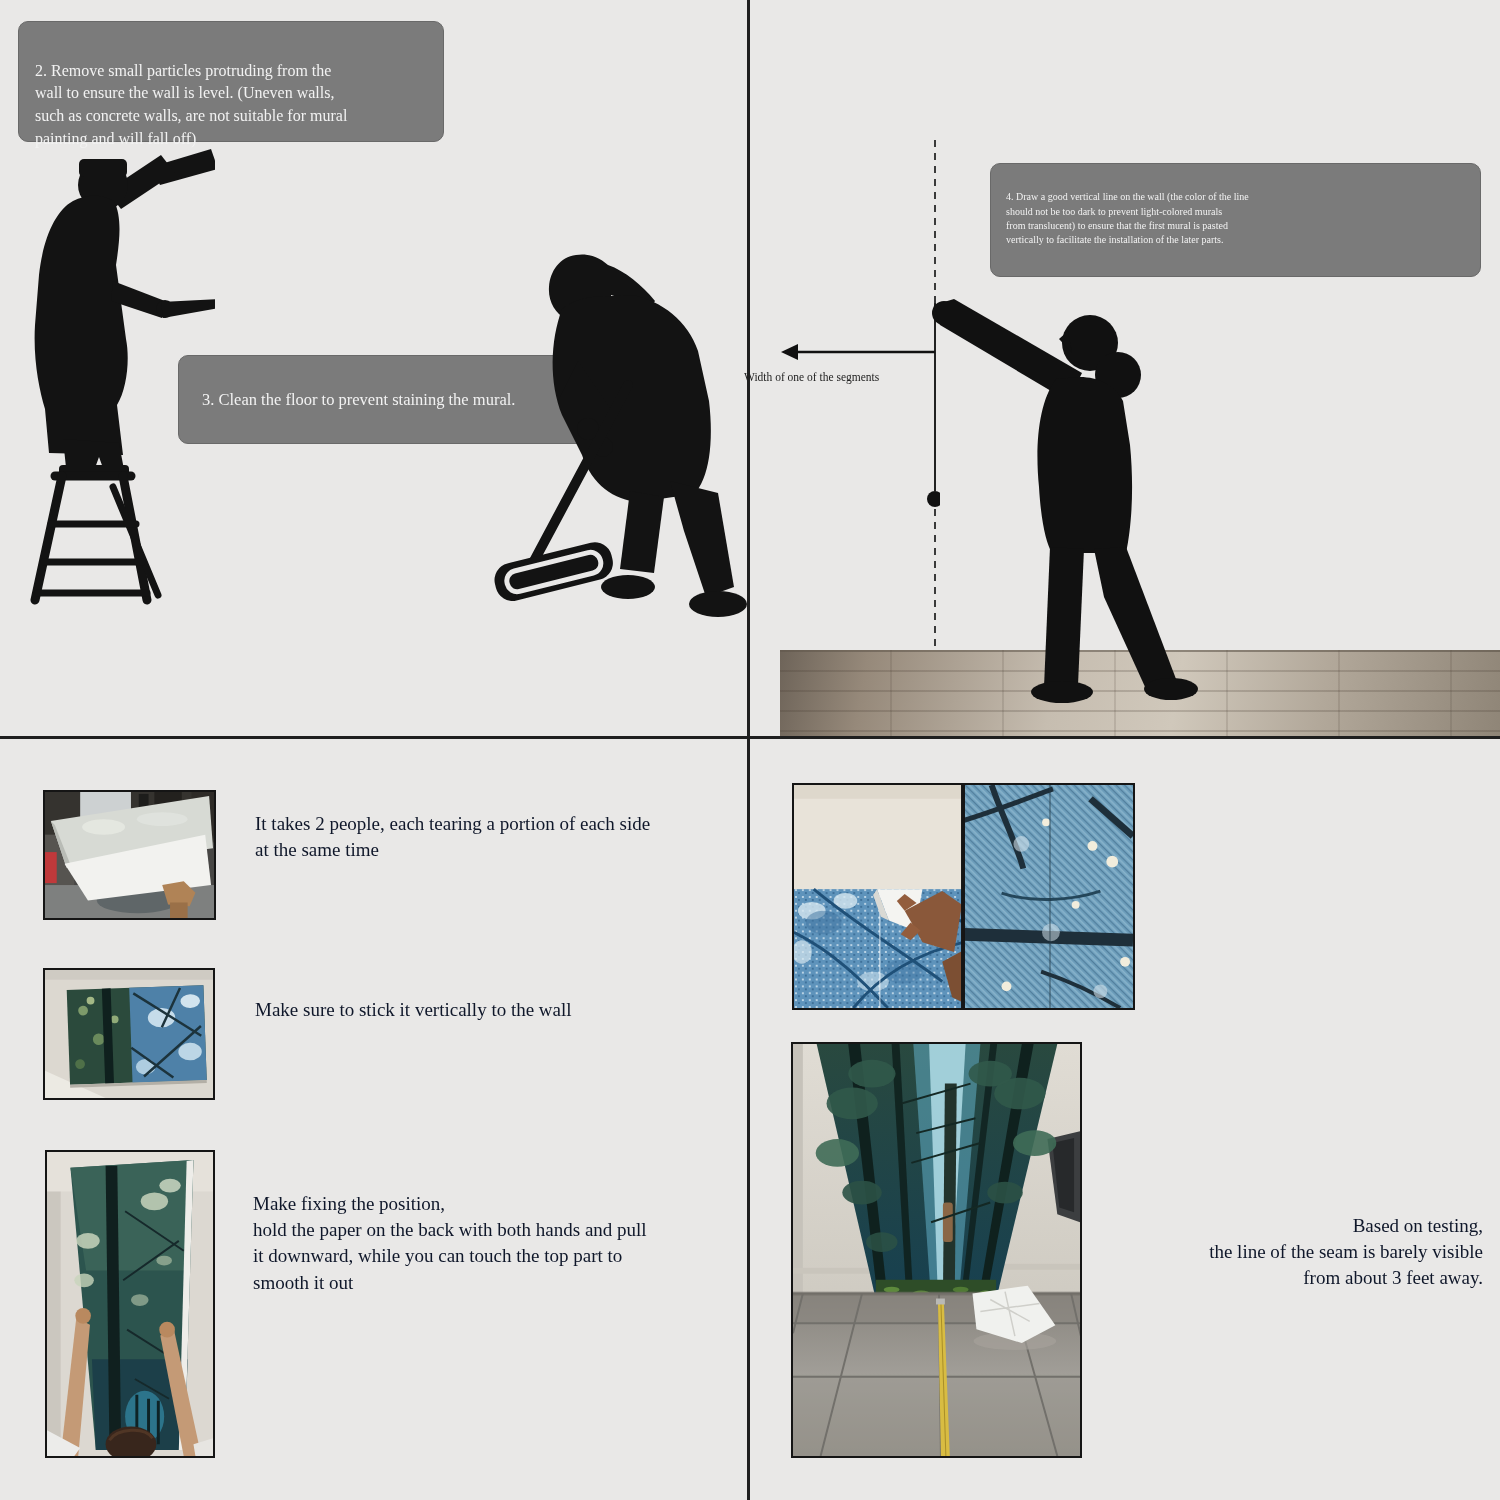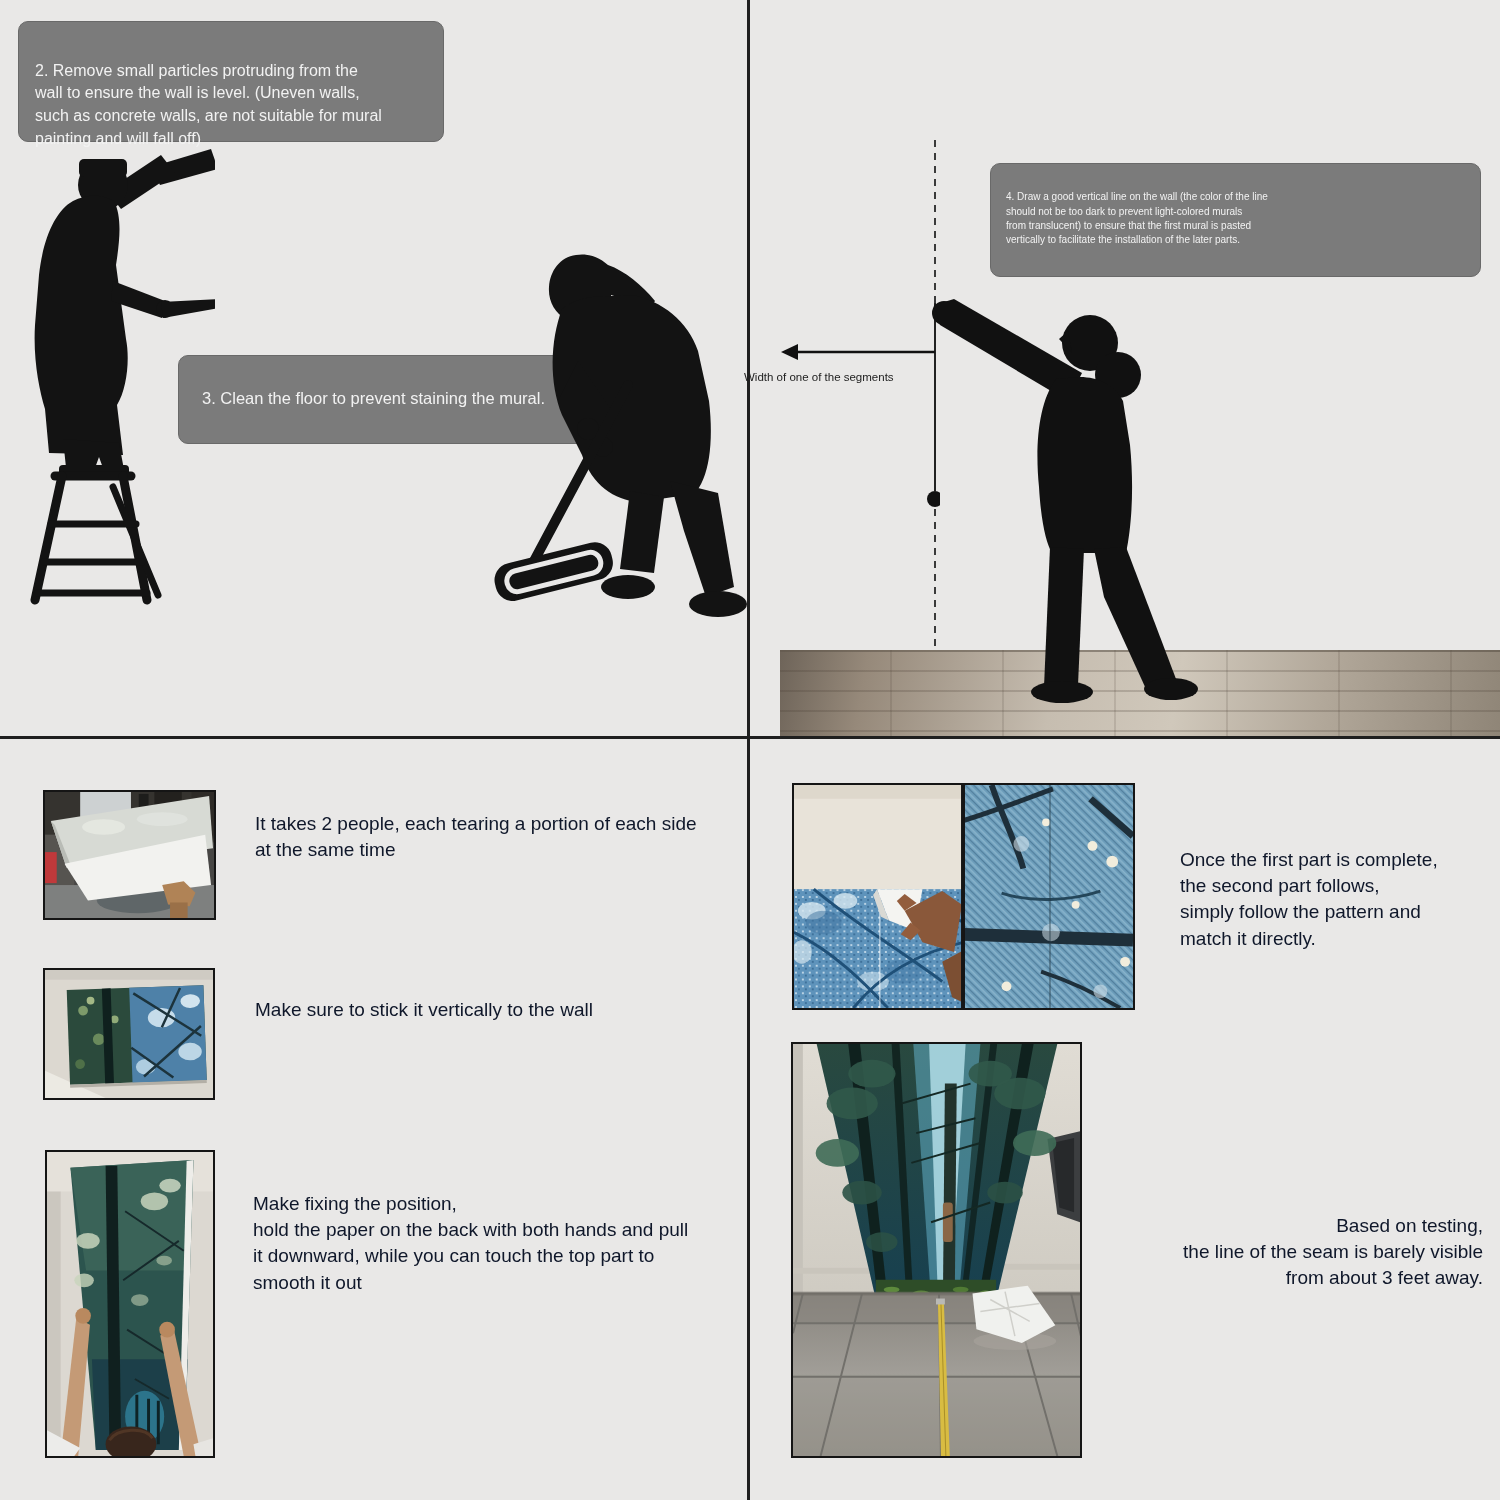--- a/index.html
+++ b/index.html
@@ -1,17 +1,17 @@
 <!DOCTYPE html>
 <html><head>
 <meta charset="utf-8">
 <style>
   html,body{margin:0;padding:0;background:#e9e8e7;}
   #root{position:relative;width:1500px;height:1500px;background:#e9e8e7;overflow:hidden;
-        font-family:Liberation Sans, sans-serif;}
+        font-family:Liberation Serif, serif;}
   .divider-v{position:absolute;left:747px;top:0;width:3px;height:1500px;background:#1f1f1f;}
   .divider-h{position:absolute;left:0;top:736px;width:1500px;height:3px;background:#1f1f1f;}
   .callout{position:absolute;background:#7b7b7b;border:1px solid #696969;border-radius:10px;
            color:#f2f2f2;white-space:pre-line;box-sizing:border-box;}
   .callout p{margin:0;}
   #callout-step2{left:18px;top:21px;width:426px;height:121px;padding:15px 16px;font-size:16px;line-height:1.42;}
   #callout-step3{left:178px;top:355px;width:412px;height:89px;padding:14px 23px;font-size:16.5px;}
   #callout-step4{left:990px;top:163px;width:491px;height:114px;padding:12px 15px;font-size:10px;line-height:1.43;}
   .caption{position:absolute;color:#0f172a;font-size:19px;line-height:1.38;white-space:pre-line;}
   #caption-tear{left:255px;top:811px;width:470px;}
@@ -278,24 +278,20 @@
         <circle cx="335" cy="180" r="5" fill="#f2eddc"></circle>
       <circle cx="255" cy="38" r="4" fill="#f2eddc"></circle>
         <circle cx="215" cy="205" r="5" fill="#f2eddc"></circle>
       <circle cx="230" cy="60" r="8" fill="#cfe0ea" opacity=".6"></circle>
         <circle cx="260" cy="150" r="9" fill="#cfe0ea" opacity=".55"></circle>
       <circle cx="310" cy="210" r="7" fill="#cfe0ea" opacity=".6"></circle>
       <rect x="258" width="2" height="227" fill="#223a46" opacity=".4"></rect>
       <rect x="169" width="4" height="227" fill="#151515"></rect>
     </svg>
   </div>
-  <div class="caption" id="caption-match">Once the first part is complete,
-the second part follows,
-simply follow the pattern and
-match it directly.</div>
 
   <div class="photo" id="photo-seam">
     <svg viewBox="0 0 291 416" preserveAspectRatio="none">
       <defs>
         <linearGradient id="wallg" x1="0" y1="0" x2="0" y2="1">
           <stop offset="0" stop-color="#e0dcd4"></stop>
             <stop offset="1" stop-color="#cfcbc2"></stop>
         </linearGradient>
         <linearGradient id="murg" x1="0" y1="0" x2="0" y2="1">
           <stop offset="0" stop-color="#29493f"></stop>

